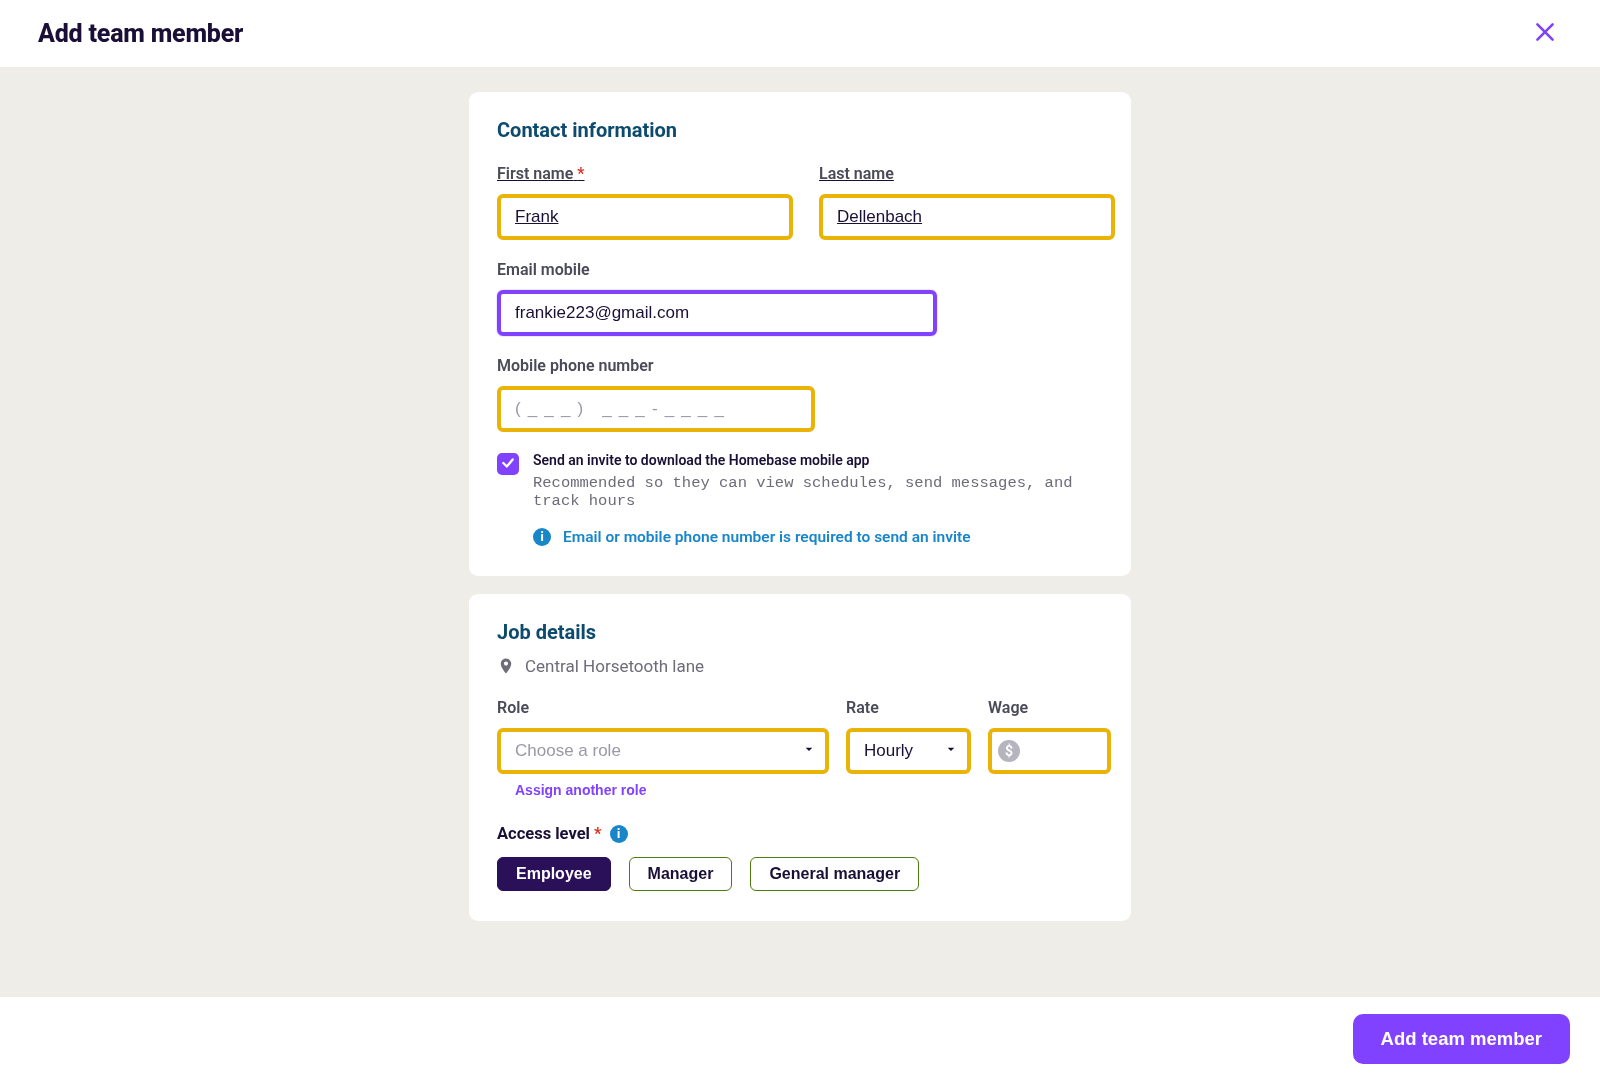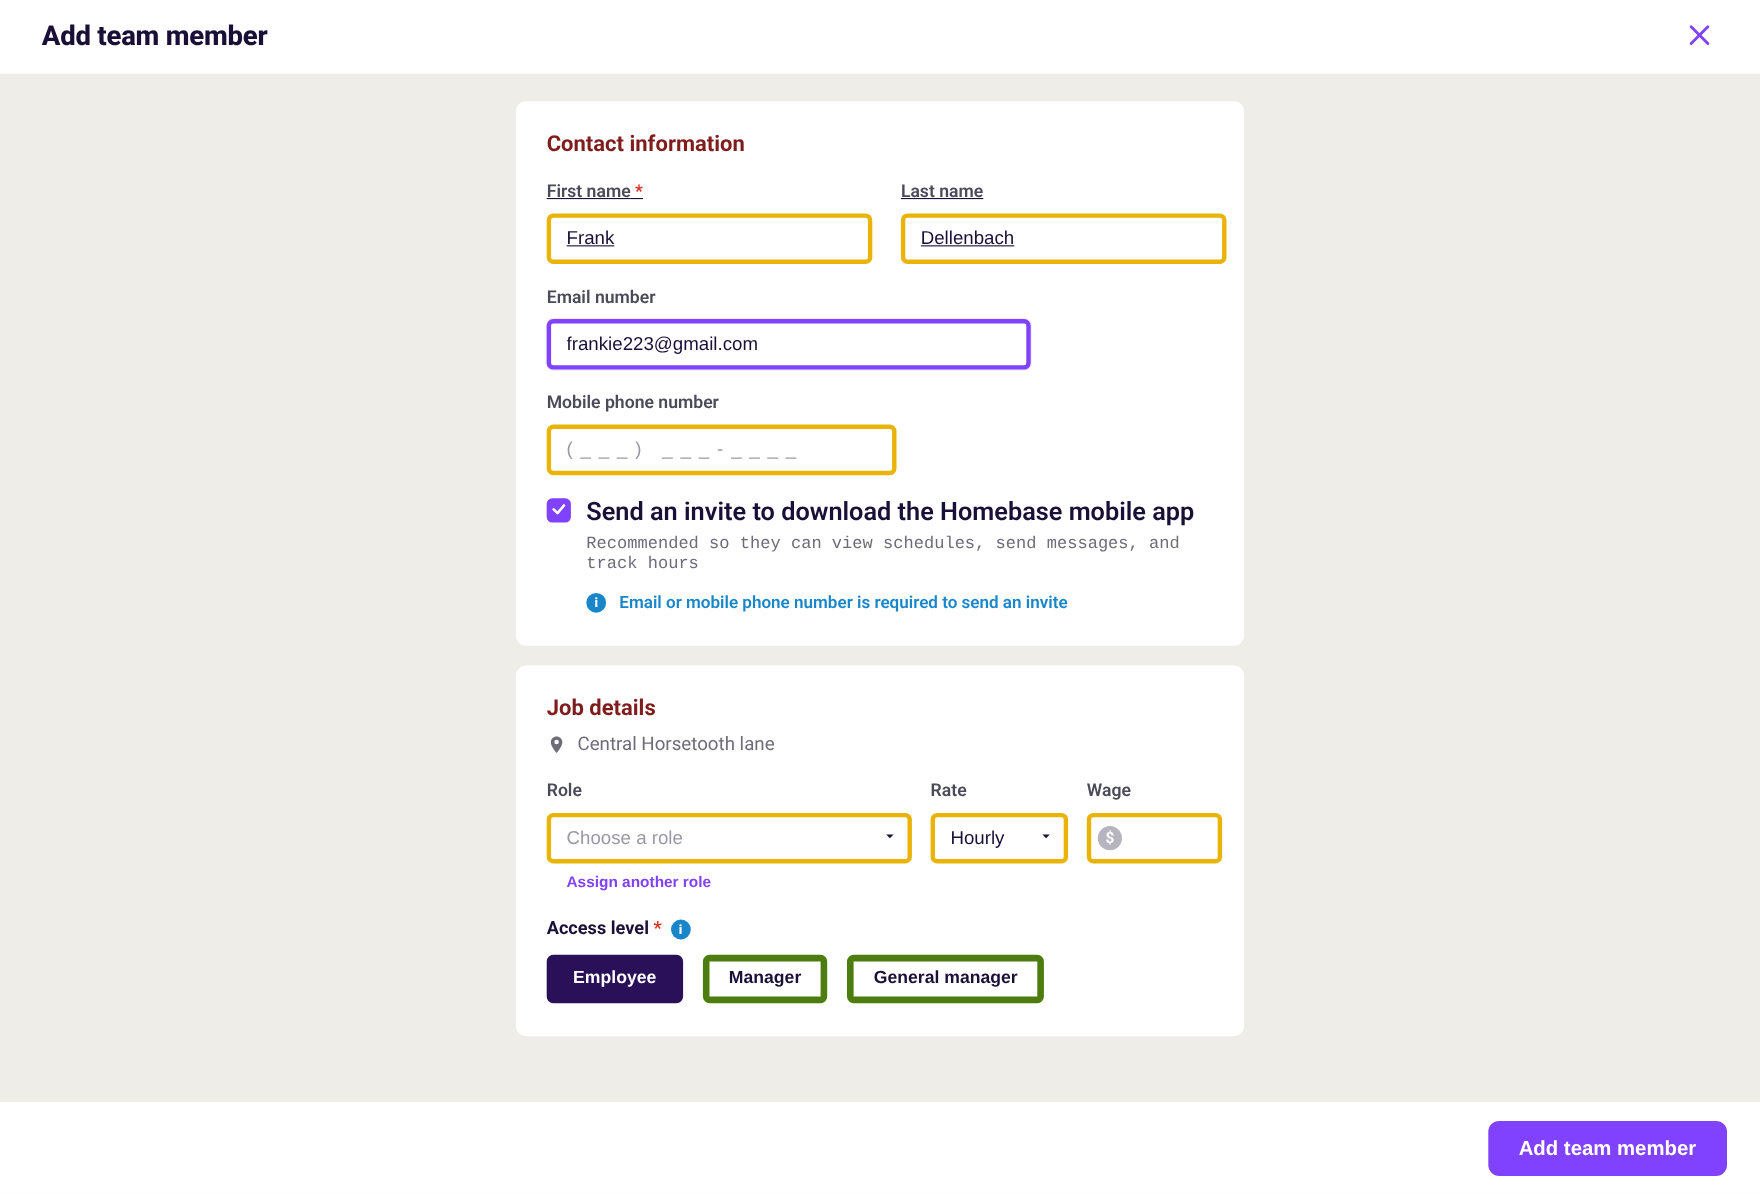--- a/index.html
+++ b/index.html
@@ -51,21 +51,21 @@
   }
   .card {
     width: 662px;
     background: #fff;
     border-radius: 9px;
     padding: 26px 28px 30px 28px;
   }
   .card h2 {
     font-size: 20px;
     font-weight: 700;
-    color: #7f1d1d;
+    color: #0c4a6e;
     margin-bottom: 22px;
   }
   .row {
     display: flex;
     gap: 26px;
     margin-bottom: 20px;
   }
   .field { display: flex; flex-direction: column; flex: 1; }
   .field.half { flex: 0 0 296px; text-decoration: underline; }
   .field.three { flex: 0 0 332px; }
@@ -125,21 +125,21 @@
   .invite-row {
     display:flex; gap:14px; align-items:flex-start;
     margin-top: 6px;
   }
   .checkbox {
     width:22px; height:22px; border-radius:5px; background:#8142ff;
     display:flex; align-items:center; justify-content:center;
     flex-shrink:0; margin-top:1px;
     cursor:pointer;
   }
-  .invite-text strong { font-size:23px; font-weight:600; color:#1a0f36; display:block; }
+  .invite-text strong { font-size:14px; font-weight:600; color:#1a0f36; display:block; }
   .invite-text .reco { font-size:15.5px; color:#6d6c78; margin-top:6px;font-family:Liberation Mono, monospace; }
   .info-row {
     display:flex; align-items:center; gap:12px;
     margin-top:18px; margin-left:36px;
   }
   .info-icon {
     width:18px; height:18px; border-radius:50%; background:#1886c9; color:#fff;
     display:flex; align-items:center; justify-content:center; font-size:12px; font-weight:800;
     flex-shrink:0;
   }
@@ -155,21 +155,21 @@
   }
   .access-row { display:flex; align-items:center; gap:8px; margin-bottom:14px; }
   .access-label { font-size:16.5px; font-weight:700; color:#1a0f36; }
   .info-circle-sm {
     width:18px; height:18px; border-radius:50%; background:#1886c9;
     display:flex; align-items:center; justify-content:center;
     color:#fff; font-size:12px; font-weight:800; cursor:pointer;
   }
   .seg-group { display:flex; gap:18px; }
   .seg-btn {
-    border:6px solid #4d7c0f; background:#fff; color:#1a0f36;
+    border:1px solid #4d7c0f; background:#fff; color:#1a0f36;
     font-size:16px; font-weight:600; padding:7px 18px; border-radius:6px;
     cursor:pointer;
   }
   .seg-btn.active {
     background:#2a1058; color:#fff; border-color:#2a1058;
   }
 
   .footer-bar {
     background:#fff;
     display:flex; justify-content:flex-end; align-items:center;
@@ -212,21 +212,21 @@
           <input class="text-input" type="text" value="Frank" style="">
         </div>
         <div class="field half">
           <label class="field-label">Last name</label>
           <input class="text-input" type="text" value="Dellenbach" style="">
         </div>
       </div>
 
       <div class="row">
         <div class="field email">
-          <label class="field-label">Email number</label>
+          <label class="field-label">Email mobile</label>
           <input class="text-input focused" type="text" value="frankie223@gmail.com" style="">
         </div>
       </div>
 
       <div class="row">
         <div class="field phone">
           <label class="field-label">Mobile phone number</label>
           <input class="text-input" type="text" placeholder="( _ _ _ )   _ _ _ - _ _ _ _" style="">
         </div>
       </div>

